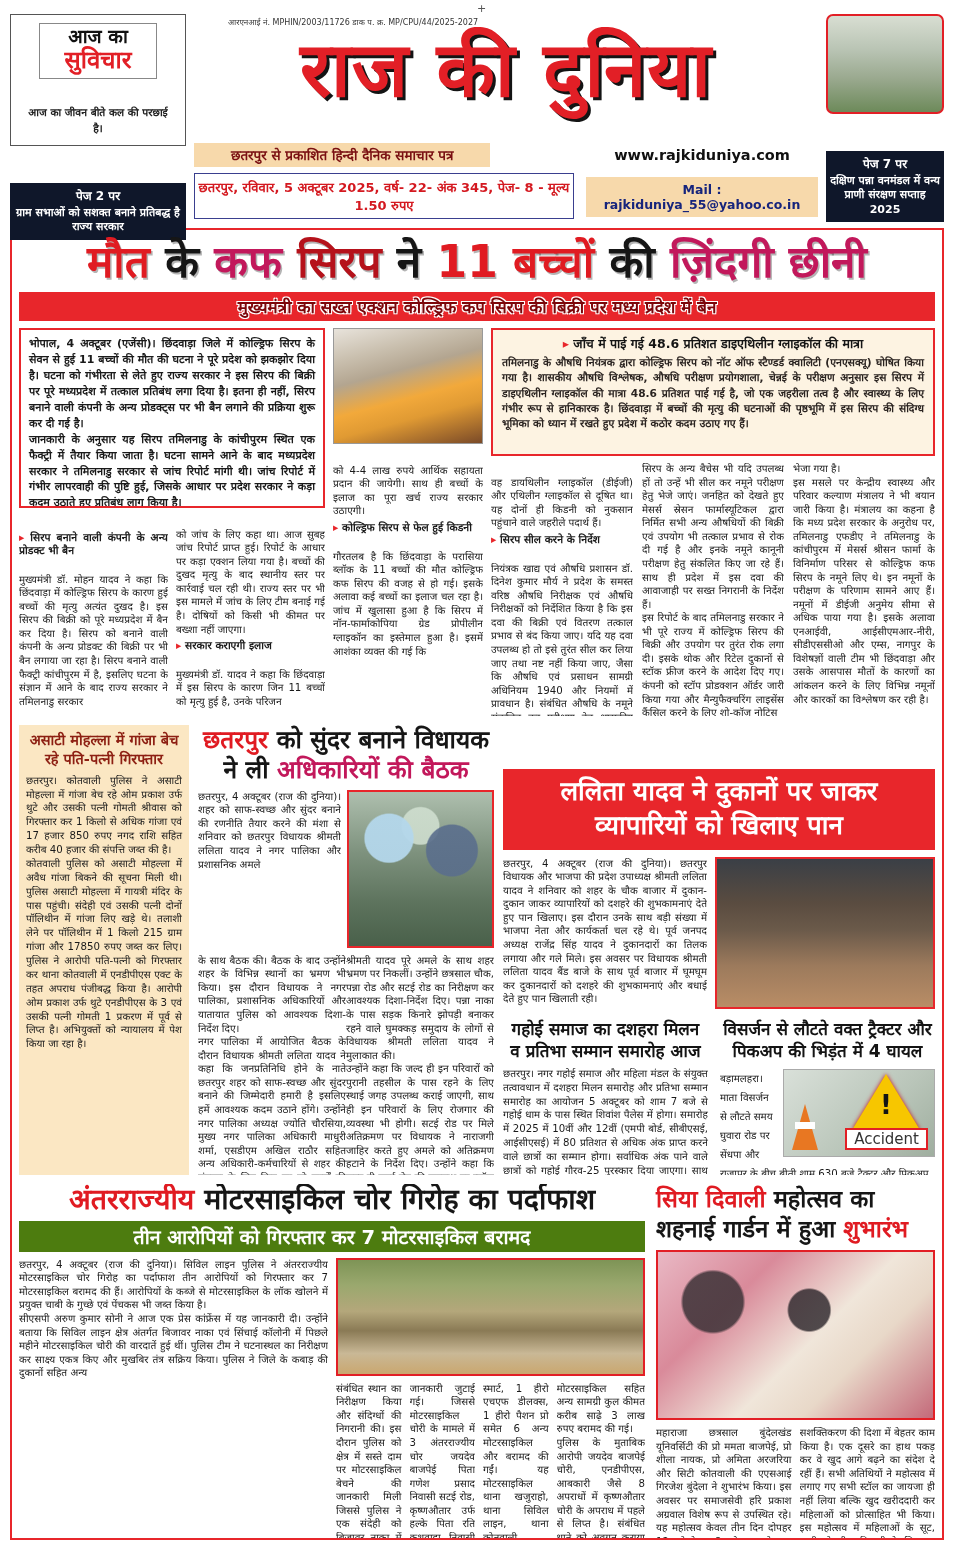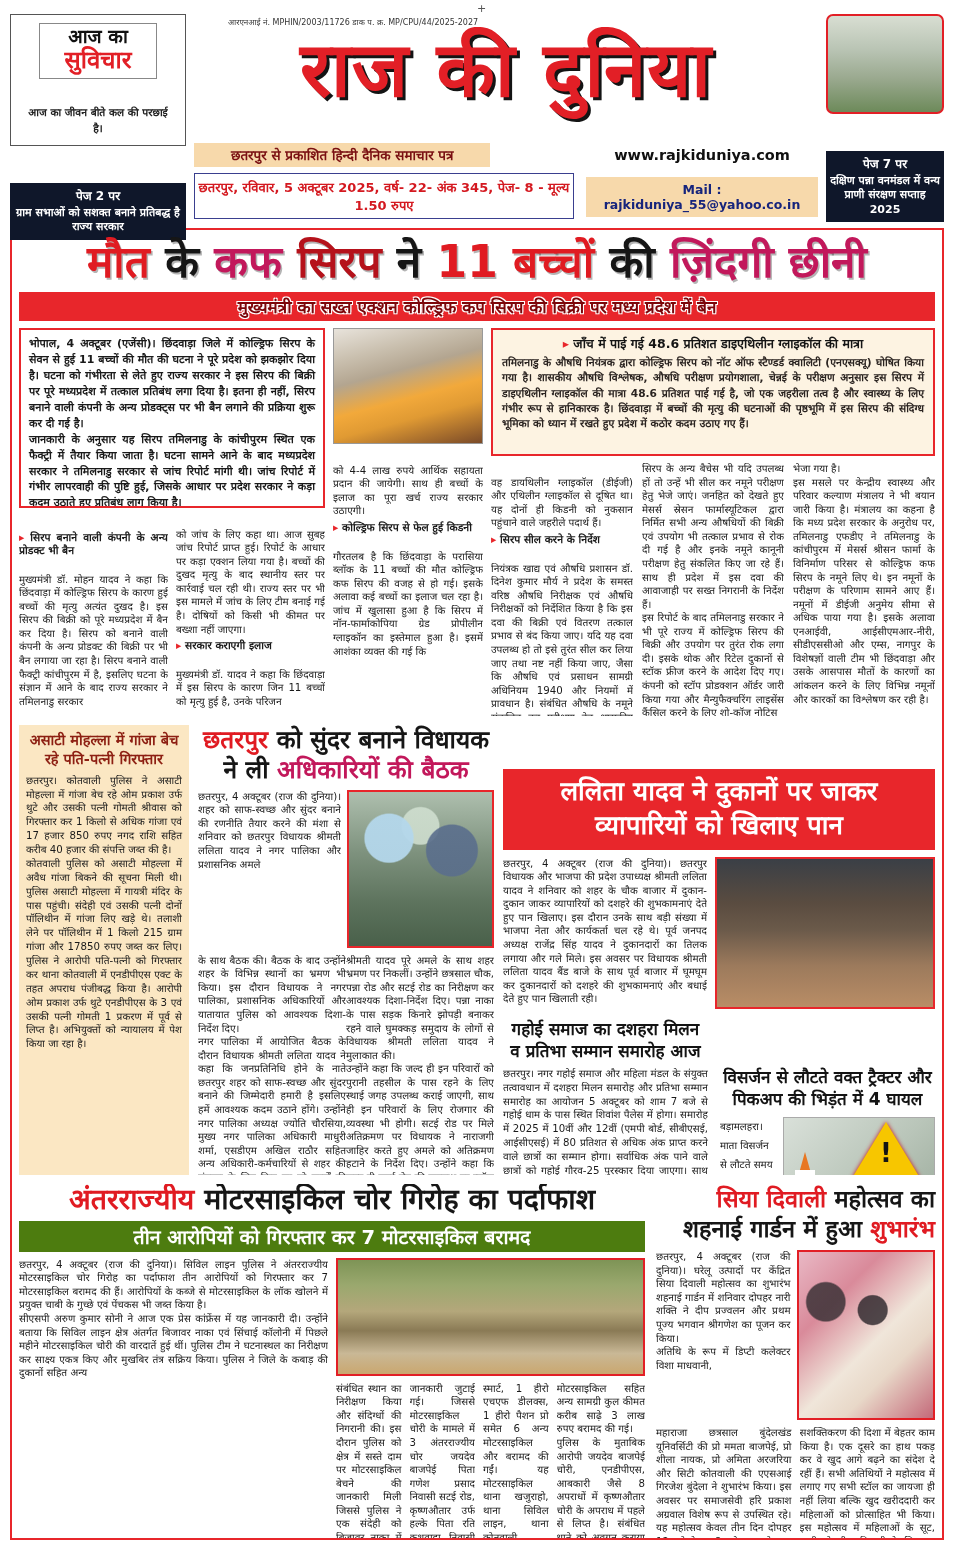--- a/index.html
+++ b/index.html
@@ -77,21 +77,21 @@
         radial-gradient(circle at 50% 22%, rgba(210,225,210,.85) 0 13%, transparent 14%),
         linear-gradient(180deg,#aebfae 0%,#7d917d 40%,#5d735d 72%,#49604a 100%); }
   .b-cols { display:flex; margin-top:6px; flex:1; overflow:hidden; }
   .right-mid { flex:1; display:flex; flex-direction:column; min-width:0; }
   .paan-hl { background:#e8262b; color:#fff; font-weight:bold; text-align:center; font-size:26px; line-height:1.3; padding:6px 4px 7px;margin-top:44px; }
   .paan-row { display:flex; gap:8px; margin-top:7px; height:152px; }
   .paan-body { flex:1; }
   .paan-photo { width:220px; border:2px solid #e8262b;
       background:linear-gradient(180deg,#3a3f46 0%,#5a4c40 30%,#6b5a4a 48%,#9c7a5c 72%,#b98d66 100%); }
   .sub-stories { display:flex; gap:12px; margin-top:9px; flex:1; overflow:hidden; }
-  .gahoi { flex:1; min-width:0; } .acc { flex:1.05; min-width:0;margin-top:48px; }
+  .gahoi { flex:1; min-width:0; } .acc { flex:1.05; min-width:0; }
   .sub-hl { text-align:center; font-weight:bold; font-size:17px; line-height:1.3; color:#141414; }
   .sub-body { margin-top:5px; }
   .acc-graphic { float:right; width:152px; height:88px; margin:2px 0 4px 6px; border:1px solid #aaa;
                  background:linear-gradient(135deg,#d9e0d9 0%,#b9c5b9 60%,#9fae9f 100%); position:relative; overflow:hidden; }
   .acc-cone { position:absolute; left:8px; bottom:6px; width:0; height:0;
               border-left:13px solid transparent; border-right:13px solid transparent; border-bottom:46px solid #e87722; }
   .acc-cone::after { content:""; position:absolute; left:-10px; top:18px; width:20px; height:7px; background:#fff; }
   .acc-tri { position:absolute; right:14px; top:4px; width:0; height:0;
              border-left:34px solid transparent; border-right:34px solid transparent; border-bottom:56px solid #f7c600;
              filter:drop-shadow(0 0 2px #c1121f); }
@@ -105,21 +105,21 @@
   .moto-hl { font-size:28.5px; font-weight:bold; text-align:center; line-height:1.15; white-space:nowrap; overflow:hidden; }
   .moto-subbar { background:#4d7c0f; color:#fff; font-weight:bold; font-size:19.5px; text-align:center; padding:2px; margin-top:4px; }
   .moto-content { display:flex; gap:8px; margin-top:6px; flex:1; overflow:hidden; }
   .moto-col1 { width:148px; }
   .moto-right { flex:1; display:flex; flex-direction:column; gap:6px; min-width:0; }
   .police-photo { height:118px; border:2px solid #e21f26;
       background:linear-gradient(180deg,#7e9456 0%,#9aa86e 22%,#b4a77b 45%,#8a7a55 62%,#c9b896 82%,#caa76f 100%); }
   .moto-cols { display:flex; gap:8px; flex:1; overflow:hidden; }
   .moto-col-last { flex:1.35; }
   .siya { flex:1; display:flex; flex-direction:column; min-width:0; }
-  .siya-hl { font-size:23.5px; font-weight:bold; text-align:right; line-height:1.28; }
+  .siya-hl { font-size:23.5px; font-weight:bold; text-align:left; line-height:1.28; }
   .siya-row { display:flex; gap:6px; margin-top:6px; height:170px; }
   .siya-intro { width:120px; }
   .diwali-photo { flex:1; border:2px solid #e21f26;
       background:
         radial-gradient(circle at 20% 30%, rgba(60,50,55,.85) 0 12%, transparent 13%),
         radial-gradient(circle at 55% 35%, rgba(40,35,40,.8) 0 11%, transparent 12%),
         linear-gradient(135deg,#e9b8c4 0%,#d98a9a 28%,#f0e6da 55%,#e8d8c8 70%,#c46a7a 100%); }
   .siya-cols { display:flex; gap:8px; margin-top:6px; flex:1; overflow:hidden; }
 </style>
 </head>
@@ -302,22 +302,20 @@
           </div>
         </div>
       </div>
 
       <div class="siya">
         <div class="siya-hl">
           <div><span class="hl-red">सिया दिवाली</span><span class="hl-black"> महोत्सव का</span></div>
           <div><span class="hl-black">शहनाई गार्डन में हुआ </span><span class="hl-red">शुभारंभ</span></div>
         </div>
         <div class="siya-row">
-          <div class="siya-intro ncol">छतरपुर, 4 अक्टूबर (राज की दुनिया)। घरेलू उत्पादों पर केंद्रित सिया दिवाली महोत्सव का शुभारंभ शहनाई गार्डन में शनिवार दोपहर नारी शक्ति ने दीप प्रज्वलन और प्रथम पूज्य भगवान श्रीगणेश का पूजन कर किया।
-अतिथि के रूप में डिप्टी कलेक्टर विशा माधवानी,</div>
           <div class="diwali-photo"></div>
         </div>
         <div class="siya-cols">
           <div class="ncol">महाराजा छत्रसाल बुंदेलखंड यूनिवर्सिटी की प्रो ममता बाजपेई, प्रो शीला नायक, प्रो अमिता अरजरिया और सिटी कोतवाली की एएसआई गिरजेश बुंदेला ने शुभारंभ किया। इस अवसर पर समाजसेवी हरि प्रकाश अग्रवाल विशेष रूप से उपस्थित रहे। यह महोत्सव केवल तीन दिन दोपहर 12 बजे से रात 8 बजे तक चलेगा।
 महोत्सव का शुभारंभ करते हुए डिप्टी कलेक्टर विशा माधवानी ने कहा कि सिया दिवाली महोत्सव में बिना शासन के सहयोग से स्व सहायता समूह की महिलाओं ने अपने द्वारा निर्मित उत्पाद की प्रदर्शनी लगाकर महिला</div>
           <div class="ncol">सशक्तिकरण की दिशा में बेहतर काम किया है। एक दूसरे का हाथ पकड़ कर वे खुद आगे बढ़ने का संदेश दे रहीं हैं। सभी अतिथियों ने महोत्सव में लगाए गए सभी स्टॉल का जायजा ही नहीं लिया बल्कि खुद खरीददारी कर महिलाओं को प्रोत्साहित भी किया। इस महोत्सव में महिलाओं के सूट, साड़ी, बेडशीट, दिवाली के लिए घर की सजावट हेतु अनेक तरह की सामग्री, दिवाली पूजन हेतु गोबर से तैयार दिए, अगरबत्ती, धूपबत्ती, बत्ती, आकर्षक रंगोली, मसाले, पापड़ आदि विभिन्न प्रकार की सामग्री प्रदर्शित की गई है।</div>
         </div>
       </div>
     </div>
 

